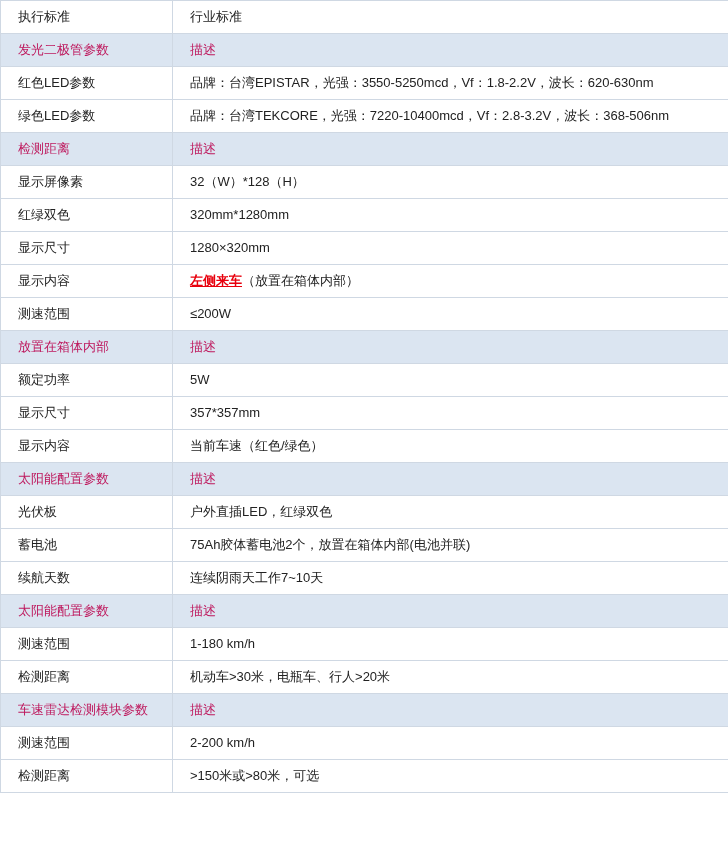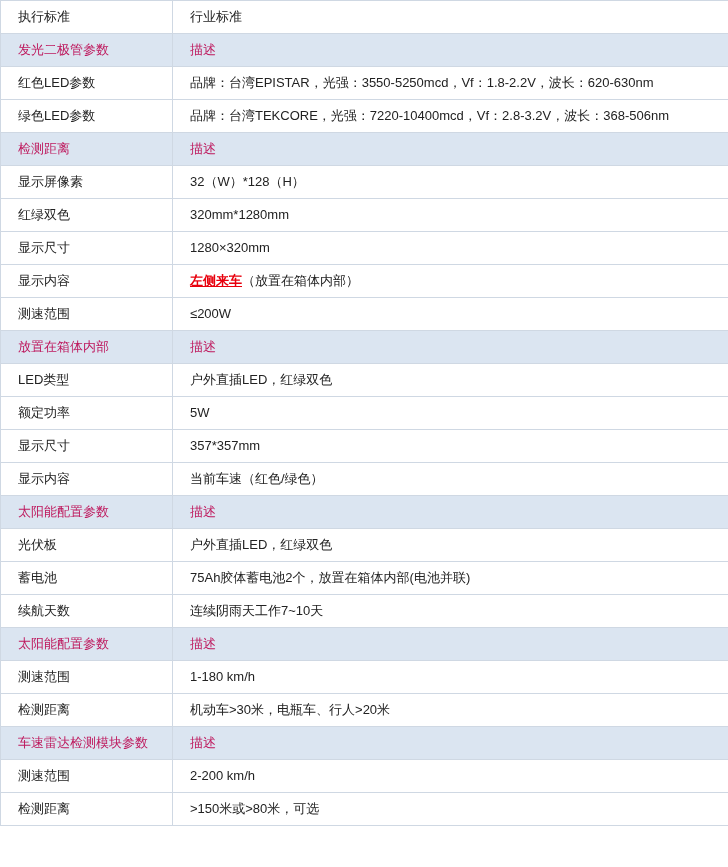--- a/index.html
+++ b/index.html
@@ -91,24 +91,20 @@
       </tr>
       <tr>
         <td>测速范围</td>
         <td>≤200W</td>
       </tr>
       <tr class="section-row">
         <td>放置在箱体内部</td>
         <td>描述</td>
       </tr>
       <tr>
-        <td>LED类型</td>
-        <td>户外直插LED，红绿双色</td>
-      </tr>
-      <tr>
         <td>额定功率</td>
         <td>5W</td>
       </tr>
       <tr>
         <td>显示尺寸</td>
         <td>357*357mm</td>
       </tr>
       <tr>
         <td>显示内容</td>
         <td>当前车速（红色/绿色）</td>

